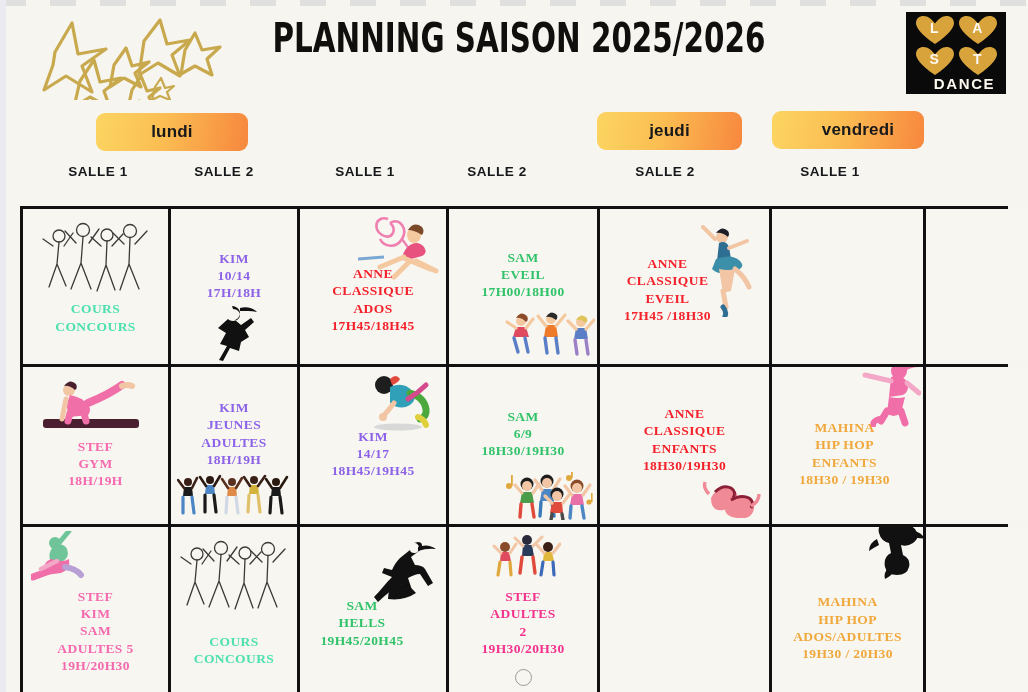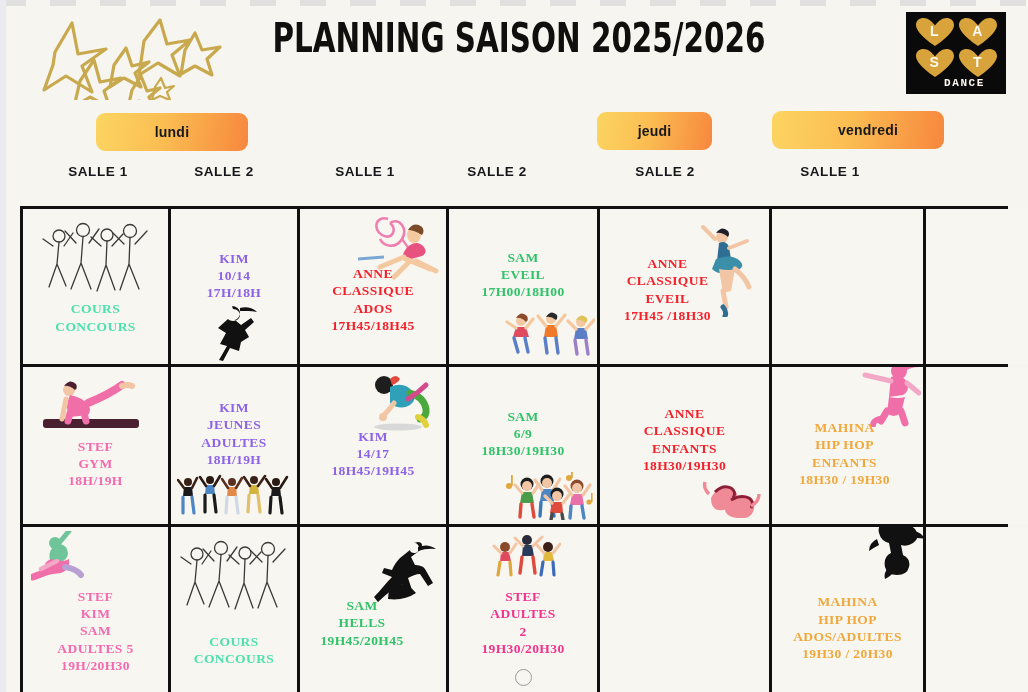--- a/index.html
+++ b/index.html
@@ -33,47 +33,47 @@
   }
   .logo-hearts { display: grid; grid-template-columns: 1fr 1fr; gap: 1px; }
   .heart-cell { position: relative; width: 42px; height: 30px; }
   .heart-cell .hsvg { position: absolute; inset: 0; }
   .heart-cell .hl {
     position: absolute; inset: 0; display: flex; align-items: center; justify-content: center;
     color: #fdf9f0; font-weight: 700; font-size: 14px; letter-spacing: .5px;
     font-family: "Liberation Sans", sans-serif; padding-bottom: 3px;
   }
   .logo-word {
-    color: #fdf9f0; font-size: 11px; font-weight: 700; letter-spacing: 1.6px;
-    margin-top: -1px; margin-left: 17px; font-family: Liberation Mono, monospace;
+    color: #fdf9f0; font-size: 15px; font-weight: 700; letter-spacing: 1.6px;
+    margin-top: -1px; margin-left: 17px; font-family: Liberation Sans, sans-serif;
   }
   .titles { text-align: center; padding-top: 14px; margin-left: 9px; }
   .main-title {
     font-family: "DejaVu Sans", sans-serif;
     font-weight: 700; font-size: 32px; letter-spacing: 0px;
     color: #100f0d; transform: scaleX(0.92) scaleY(1.28);
     transform-origin: center top; display: inline-block;
   }
   .sub-title {
     margin-top: 14px; font-size: 17.5px; font-weight: 700;
     color: #25272b; letter-spacing: .1px;
   }
 
   
   .days { position: relative; height: 50px; }
   .pill {
     position: absolute; height: 38px; border-radius: 9px;
     background: linear-gradient(100deg, #fcd561 0%, #fbbd52 45%, #f7873e 100%);
     display: flex; align-items: center; justify-content: center;
-    color: #17181a; font-size: 14px; font-weight: 700; letter-spacing: .2px;
+    color: #17181a; font-size: 17px; font-weight: 700; letter-spacing: .2px;
   }
   .pill-lundi    { left: 96px;  width: 152px; top: 5px; }
   .pill-mercredi { left: 361px; width: 150px; top: 4px; }
-  .pill-jeudi    { left: 597px; width: 115px; top: 4px; }
-  .pill-vendredi { left: 772px; width: 172px; top: 3px; padding-left: 20px; }
+  .pill-jeudi    { left: 597px; width: 145px; top: 4px; }
+  .pill-vendredi { left: 772px; width: 152px; top: 3px; padding-left: 20px; }
 
   
   .salles { position: relative; height: 34px; }
   .salle {
     position: absolute; top: 6px; font-size: 13.5px; font-weight: 700;
     color: #16171a; letter-spacing: .6px; text-align: center; transform: translateX(-50%);
   }
 
   
   .grid {

